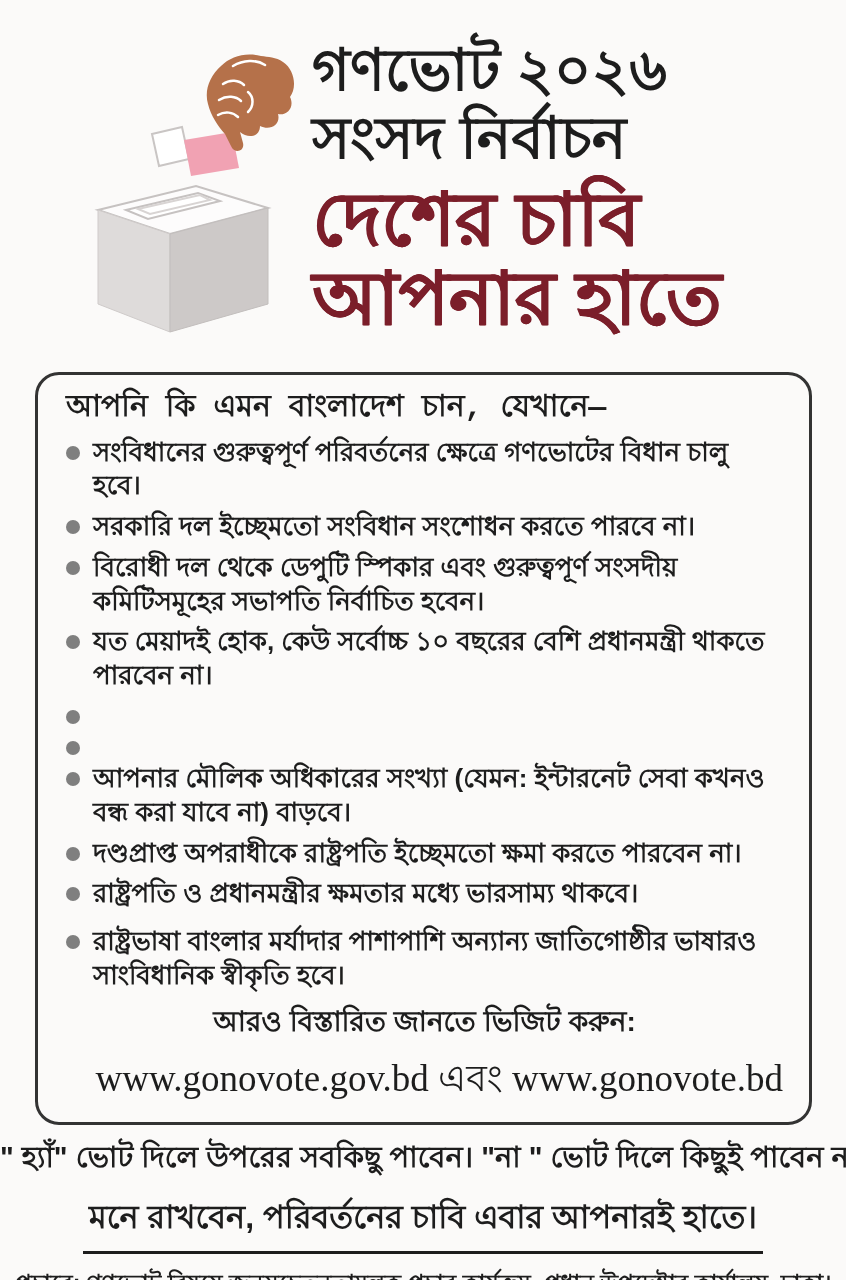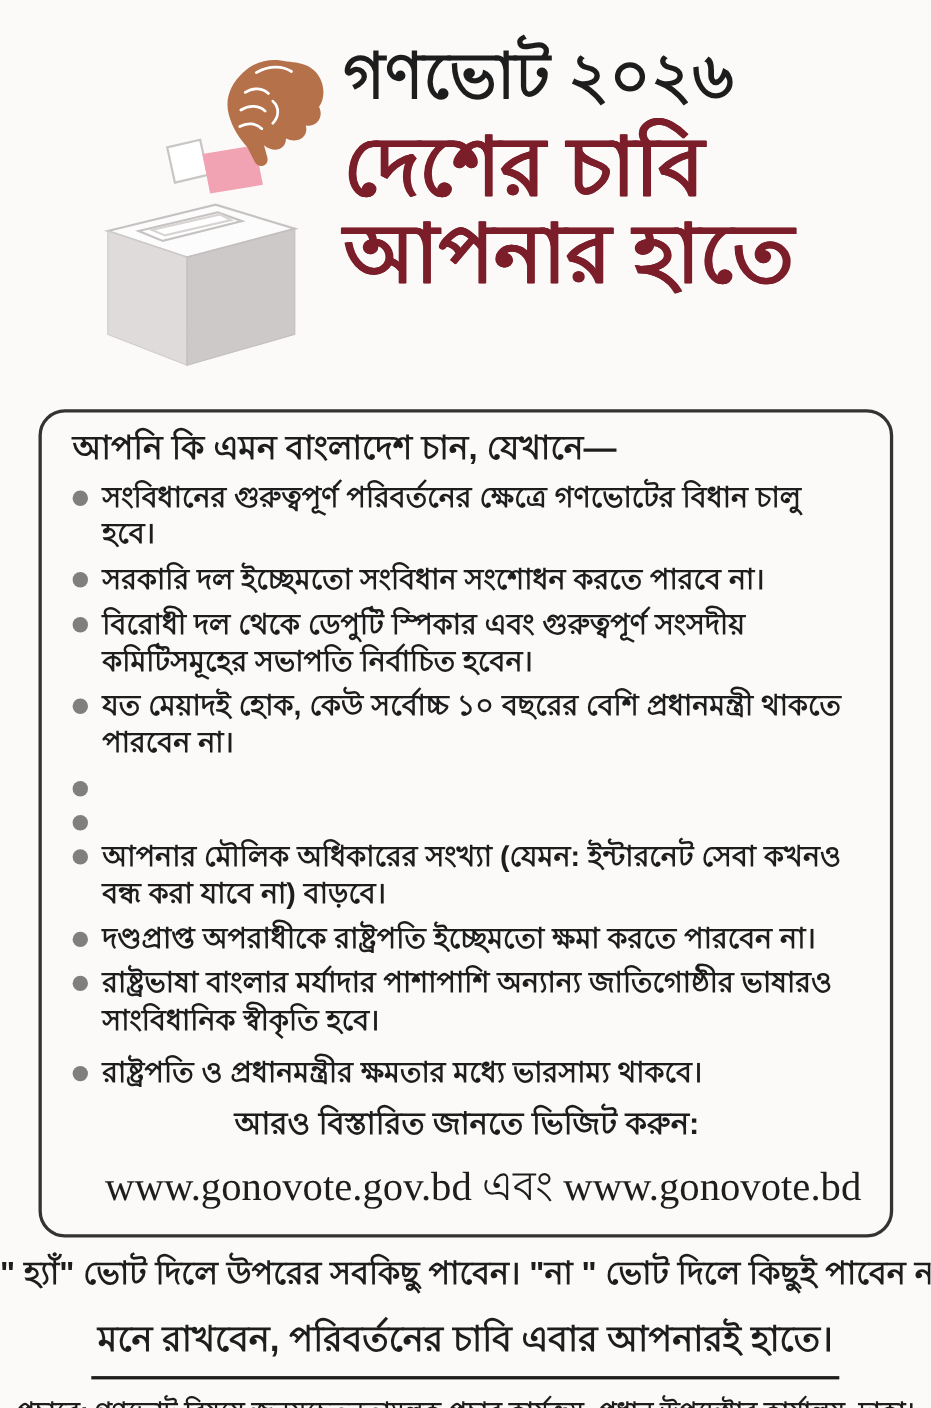--- a/index.html
+++ b/index.html
@@ -32,21 +32,21 @@
     font-size:74px;font-weight:900;line-height:1.07;color:var(--maroon);
     white-space:nowrap;text-shadow:0.5px 0 0 var(--maroon),1px 0 0 var(--maroon);
   }
 
   
   .question-box{
     position:absolute;top:372px;left:35px;width:777px;height:753px;
     border:3px solid var(--box-border);border-radius:24px;
     padding:13px 26px 10px 28px;background:transparent;
   }
-  .qb-heading{font-size:30px;font-weight:800;line-height:1.35;margin-bottom:4px;}
+  .qb-heading{font-size:30px;font-weight:800;line-height:1.35;margin-bottom:4px;font-family:Liberation Mono, monospace;}
   .bullet-list{list-style:none;}
   .bullet-list li{
     display:flex;align-items:flex-start;gap:13px;
     font-size:26px;font-weight:600;line-height:1.3;margin:7px 0;
   }
   .bullet-list li:last-child{margin-top:14px;}
   .dot{
     flex:0 0 auto;width:14px;height:14px;border-radius:50%;
     background:var(--bullet);margin-top:10px;
   }
@@ -95,20 +95,21 @@
         <path d="M 165,24 C 175,18 188,17 197,23" fill="none" stroke="#ffffff" stroke-width="2.5" stroke-linecap="round"></path>
         <path d="M 155,42 C 162,37 171,38 176,43" fill="none" stroke="#ffffff" stroke-width="2.5" stroke-linecap="round"></path>
         <path d="M 151,58 C 159,53 168,54 173,59" fill="none" stroke="#ffffff" stroke-width="2.5" stroke-linecap="round"></path>
         <path d="M 150,73 C 157,69 165,70 170,75" fill="none" stroke="#ffffff" stroke-width="2.5" stroke-linecap="round"></path>
         <path d="M 180,70 C 186,64 186,55 180,50" fill="none" stroke="#ffffff" stroke-width="2.5" stroke-linecap="round"></path>
       </svg>
     </div>
 
     <div class="titles">
       <div class="title-line">গণভোট ২০২৬</div>
+      <div class="title-line">সংসদ নির্বাচন</div>
       <div class="slogan">
         <div class="slogan-line">দেশের চাবি</div>
         <div class="slogan-line">আপনার হাতে</div>
       </div>
     </div>
   </div>
 
   <div class="question-box">
     <div class="qb-heading">আপনি কি এমন বাংলাদেশ চান, যেখানে—</div>
 
@@ -149,26 +150,26 @@
           <span class="btext">আপনার মৌলিক অধিকারের সংখ্যা (যেমন: ইন্টারনেট সেবা কখনও বন্ধ করা যাবে না) বাড়বে।</span>
         </li>
 
         <li>
           <span class="dot"></span>
           <span class="btext">দণ্ডপ্রাপ্ত অপরাধীকে রাষ্ট্রপতি ইচ্ছেমতো ক্ষমা করতে পারবেন না।</span>
         </li>
 
         <li>
           <span class="dot"></span>
-          <span class="btext">রাষ্ট্রভাষা বাংলার মর্যাদার পাশাপাশি অন্যান্য জাতিগোষ্ঠীর ভাষারও সাংবিধানিক স্বীকৃতি হবে।</span>
+          <span class="btext">রাষ্ট্রপতি ও প্রধানমন্ত্রীর ক্ষমতার মধ্যে ভারসাম্য থাকবে।</span>
         </li>
 
         <li>
           <span class="dot"></span>
-          <span class="btext">রাষ্ট্রপতি ও প্রধানমন্ত্রীর ক্ষমতার মধ্যে ভারসাম্য থাকবে।</span>
+          <span class="btext">রাষ্ট্রভাষা বাংলার মর্যাদার পাশাপাশি অন্যান্য জাতিগোষ্ঠীর ভাষারও সাংবিধানিক স্বীকৃতি হবে।</span>
         </li>
       </ul>
 
     <div class="visit-label">আরও বিস্তারিত জানতে ভিজিট করুন:</div>
     <div class="visit-urls">www.gonovote.gov.bd এবং www.gonovote.bd</div>
   </div>
 
   <div class="footer">
     <div class="vote-line">" হ্যাঁ" ভোট দিলে উপরের সবকিছু পাবেন।  "না " ভোট দিলে কিছুই পাবেন না।</div>
     <div class="reminder-wrap">

